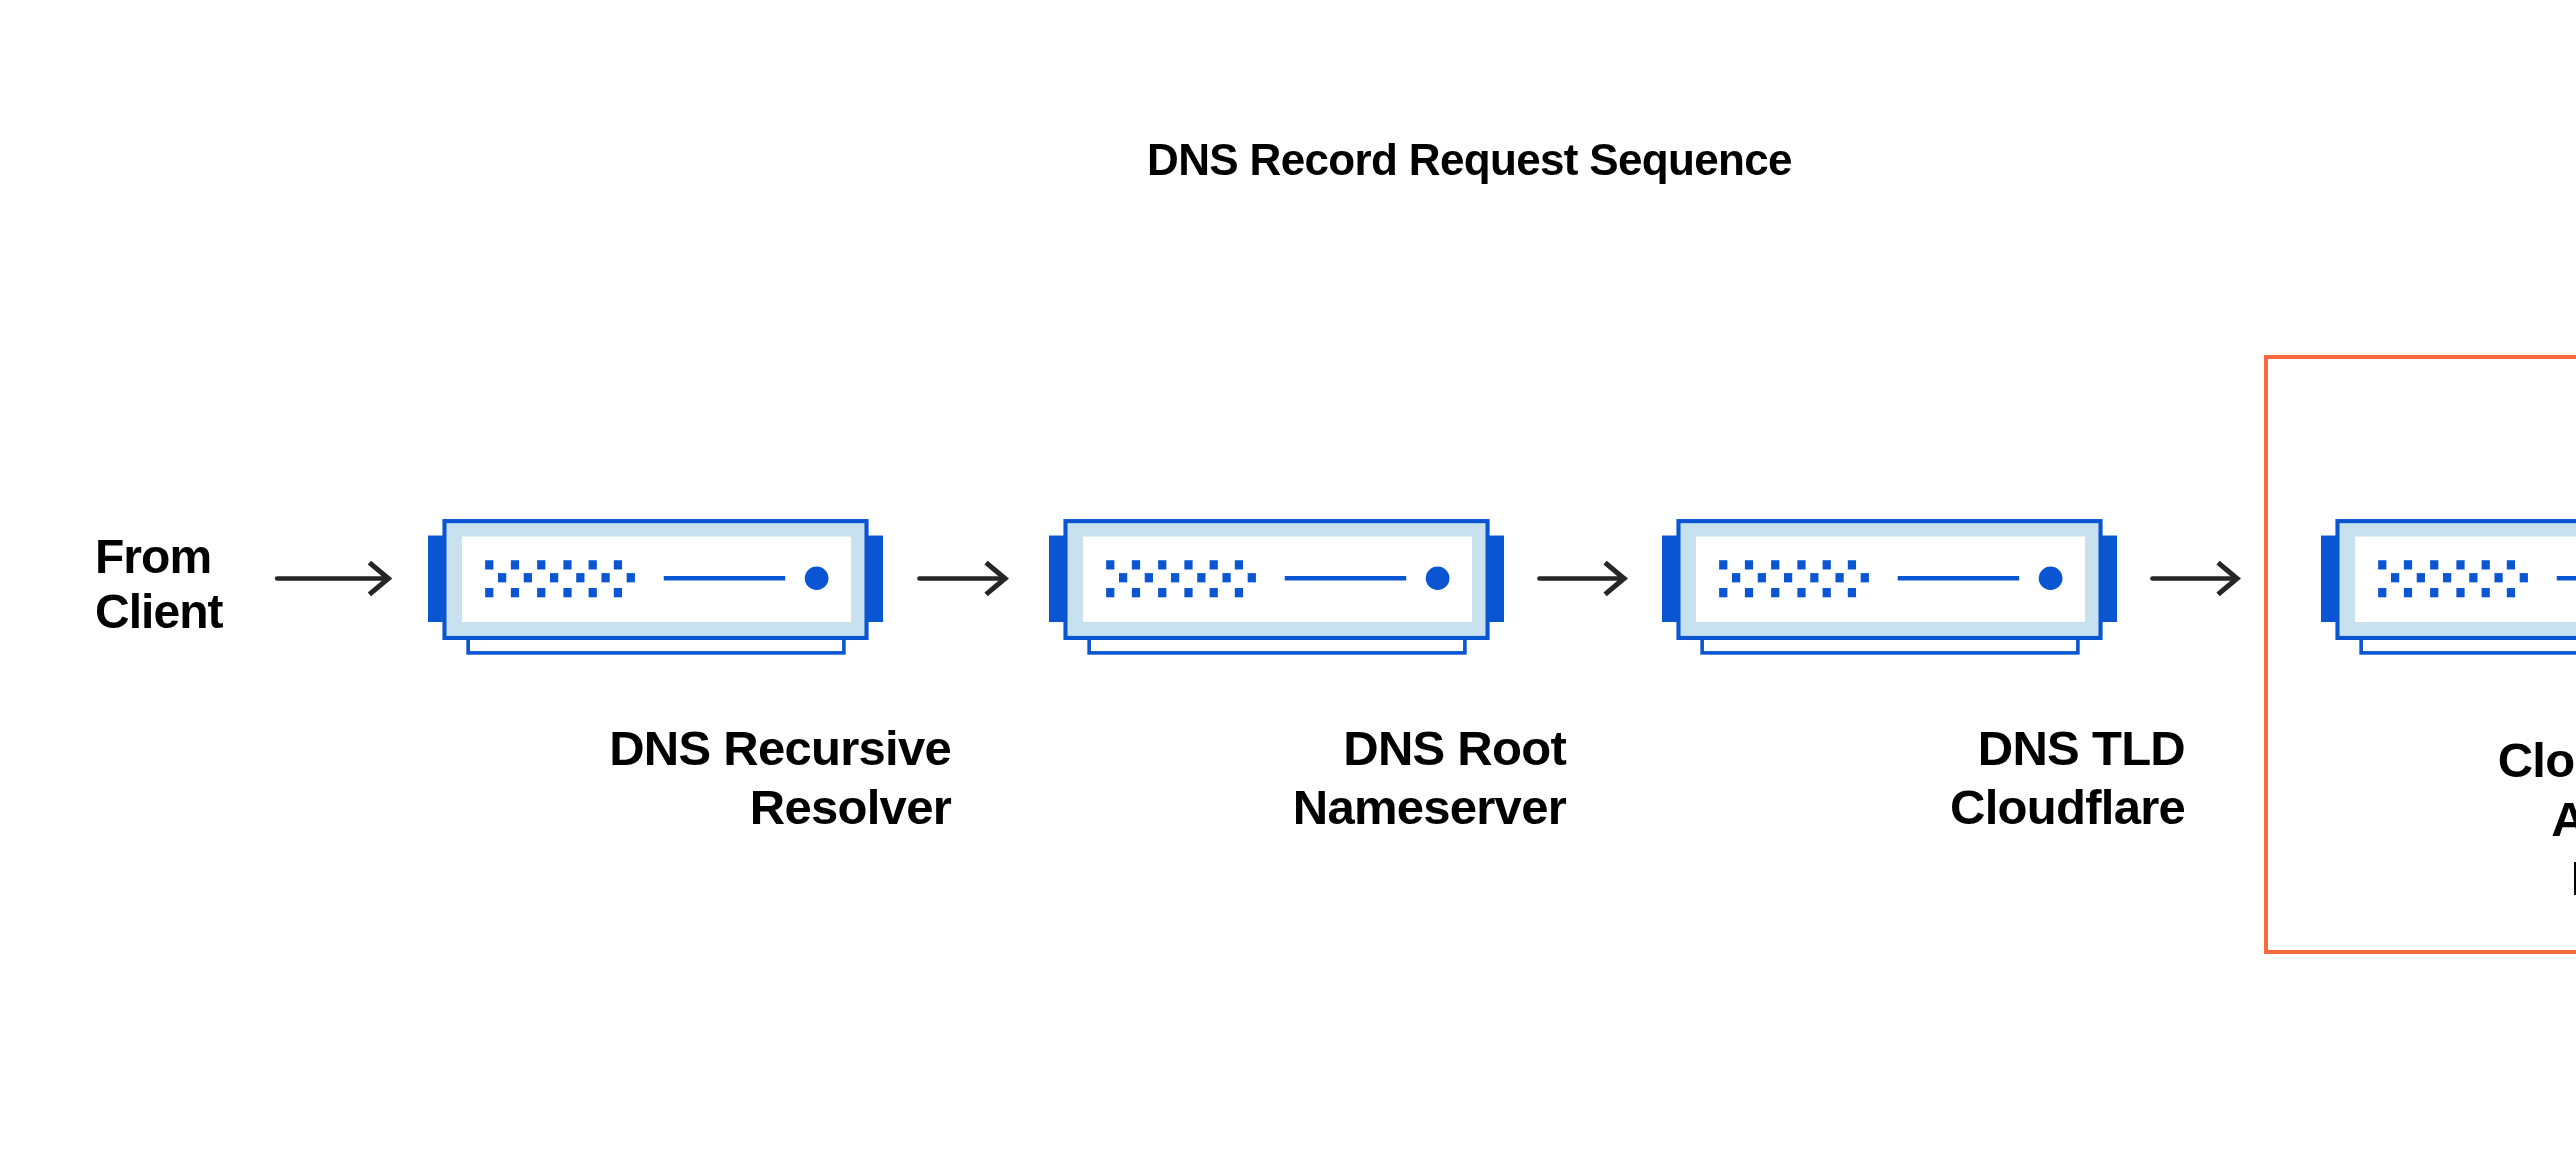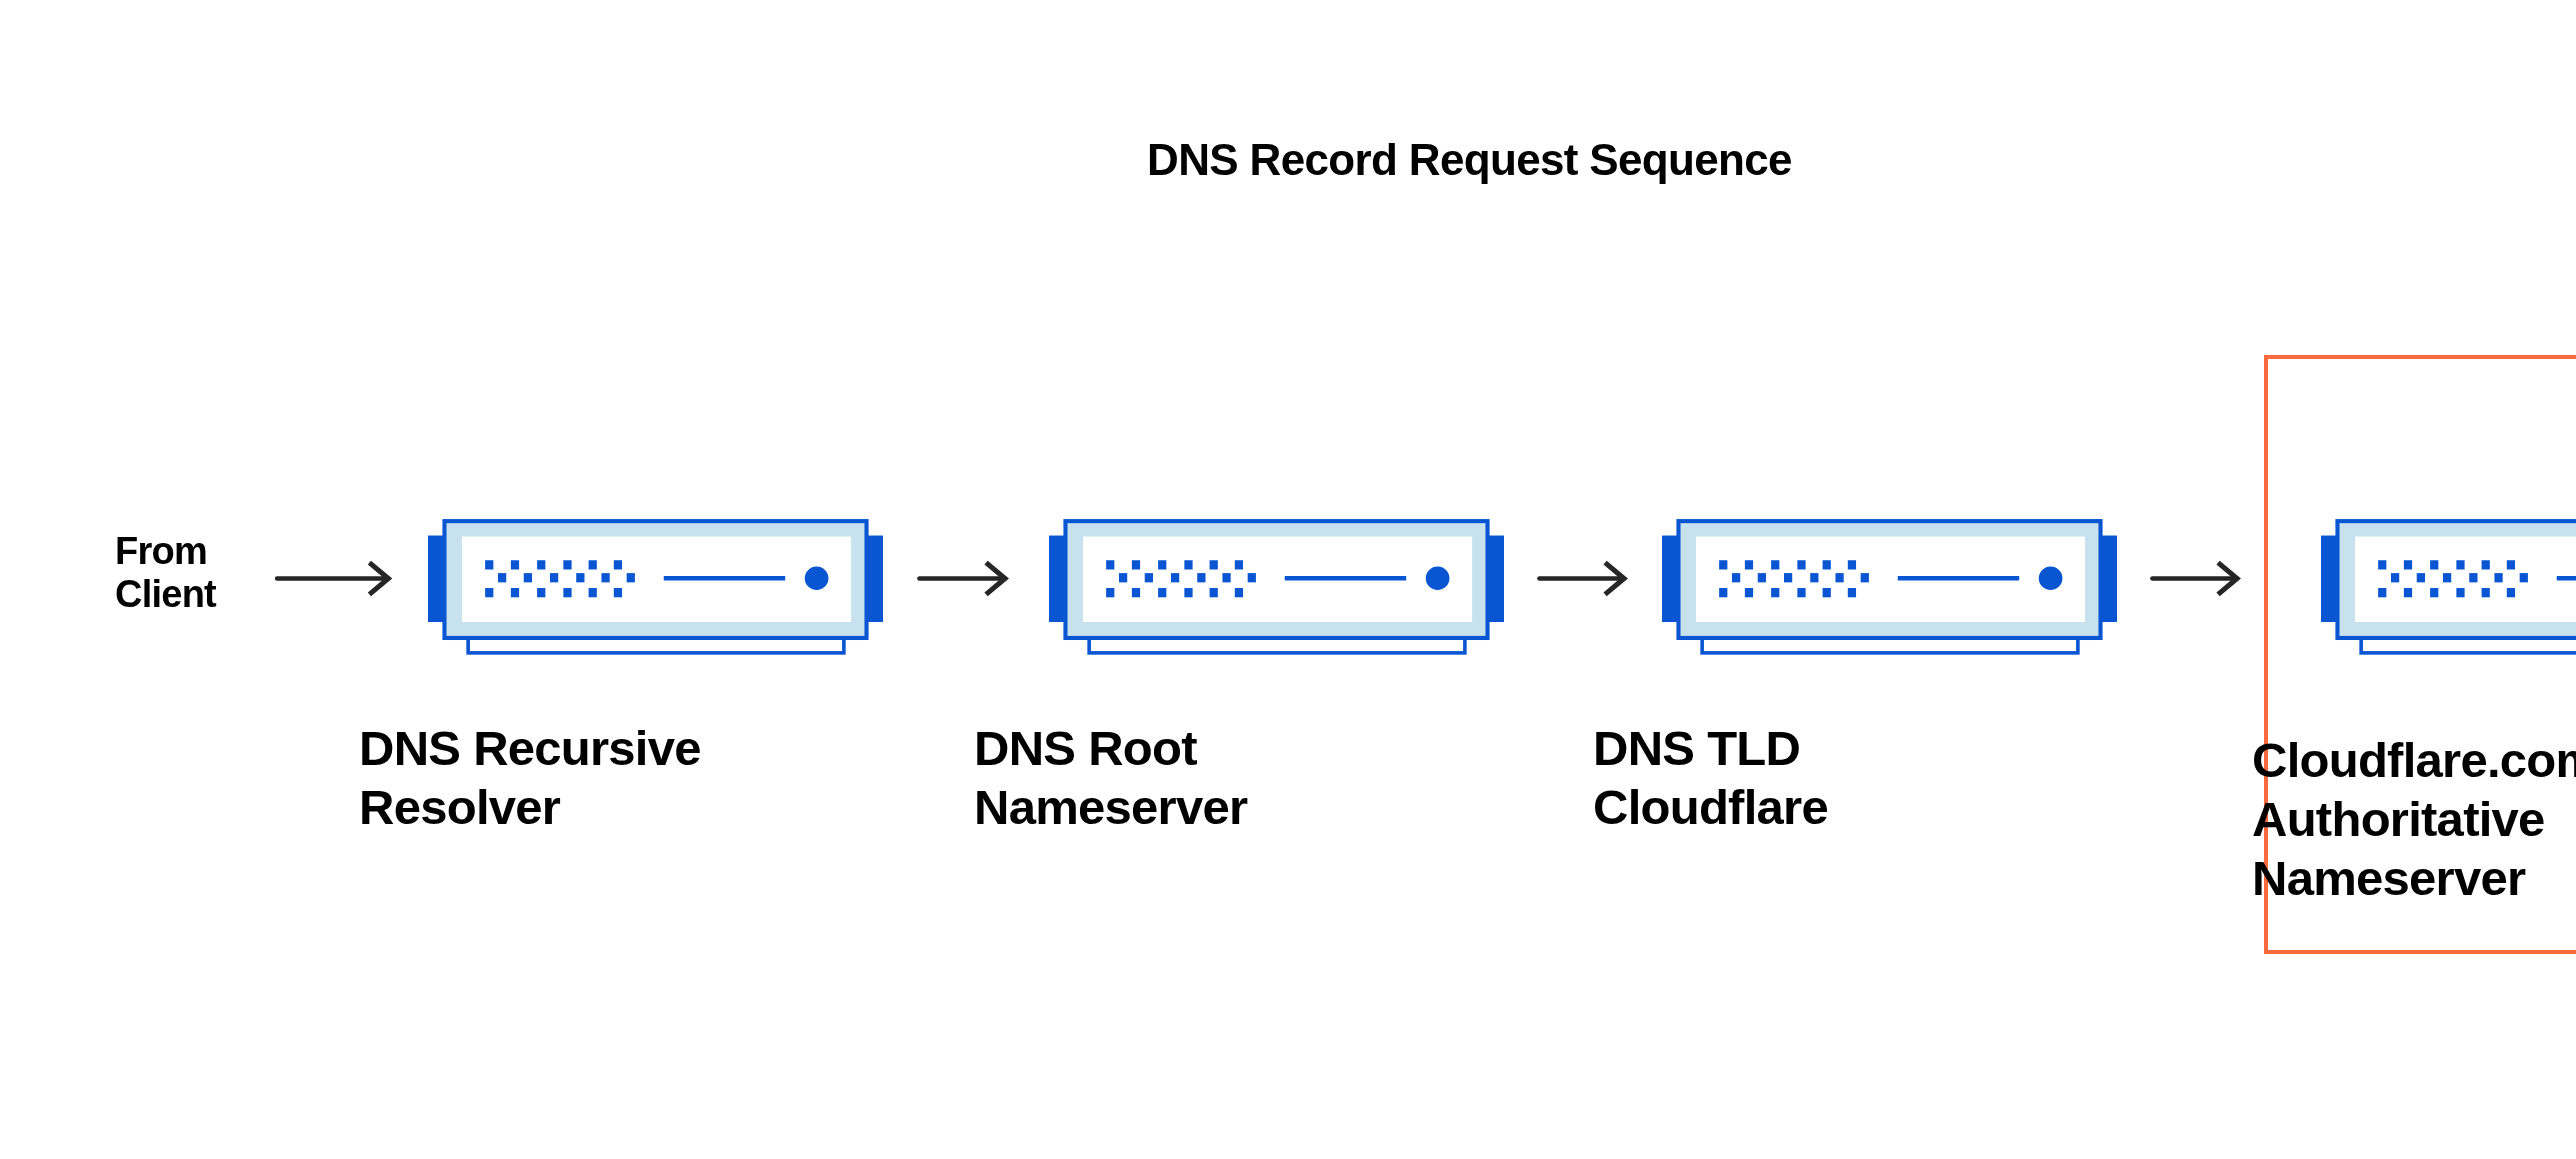--- a/index.html
+++ b/index.html
@@ -15,31 +15,31 @@
   .canvas{position:relative;width:2920px;height:1159px;overflow:hidden;background:#ffffff;}
 
   .title{
     position:absolute;left:645px;top:135px;width:1649px;
     text-align:center;font-size:44px;font-weight:700;color:var(--ink);
     letter-spacing:-0.015em;white-space:nowrap;
   }
 
   .source-label{
     position:absolute;left:95px;top:530px;
-    font-size:38px;font-weight:700;line-height:1.14;color:var(--ink);
-    letter-spacing:-0.02em;white-space:pre-line;margin-left:20px;
+    font-size:48px;font-weight:700;line-height:1.14;color:var(--ink);
+    letter-spacing:-0.02em;white-space:pre-line;
   }
 
   .node-icon{position:absolute;width:455px;height:136px;top:519px;}
   .pos-s1{left:428px;}  .pos-s2{left:1049px;}
   .pos-s3{left:1662px;} .pos-s4{left:2321px;}
 
   .node-label{
     position:absolute;top:719px;width:592px;
-    text-align:left;font-size:49px;font-weight:700;line-height:1.2;
+    text-align:right;font-size:49px;font-weight:700;line-height:1.2;
     letter-spacing:-0.015em;color:var(--ink);white-space:pre-line;
   }
   .lab-s1{left:359px;}  .lab-s2{left:974px;}
   .lab-s3{left:1593px;} .lab-s4{left:2252px;top:731px;}
 
   .arrow{position:absolute;top:558px;height:41px;}
   .arr-0{left:274px;width:118px;}
   .arr-1{left:916px;width:93px;}
   .arr-2{left:1536px;width:92px;}
   .arr-3{left:2149px;width:92px;}

